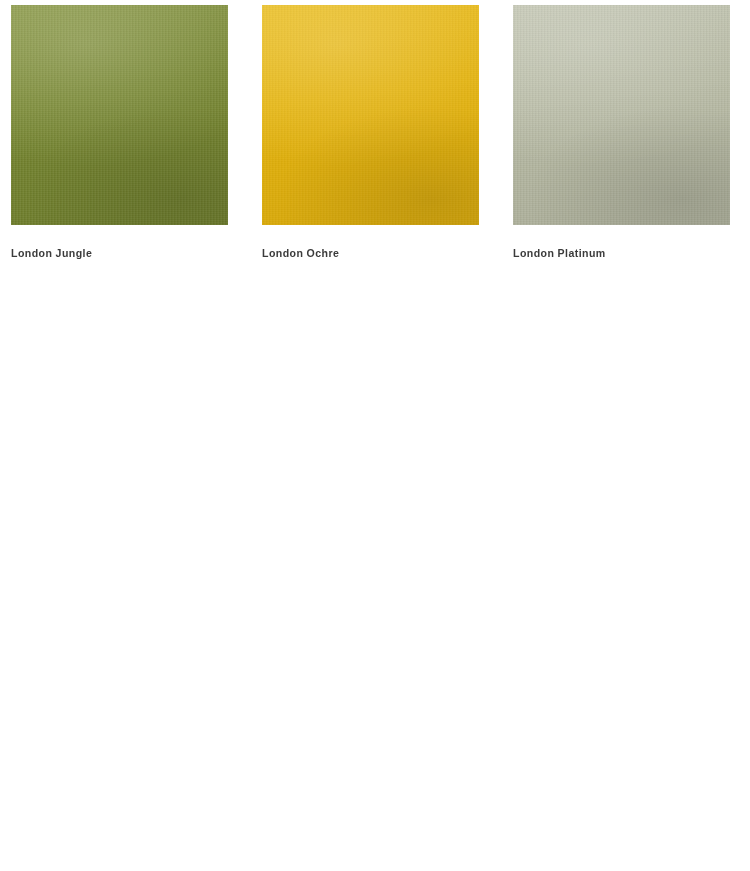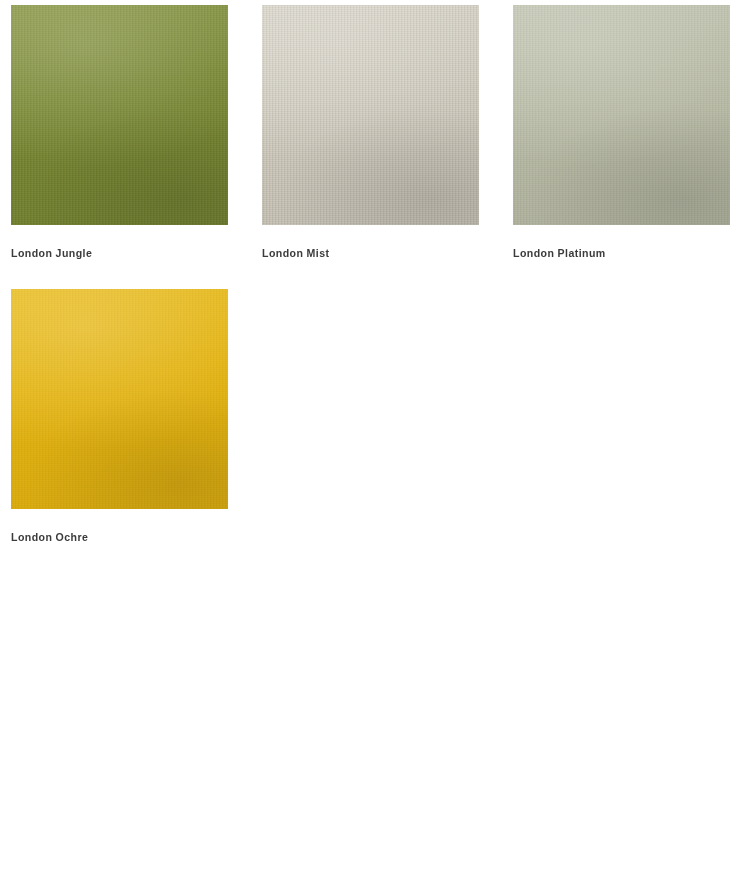--- a/index.html
+++ b/index.html
@@ -92,24 +92,20 @@
 </style>
 </head>
 <body>
 
 <div class="swatch-grid">
     <div class="swatch-card">
       <div class="swatch-tile tex-velvet" style="background-color: rgb(116, 132, 47); background-image: linear-gradient(160deg, rgb(134, 149, 64) 0%, rgb(116, 132, 47) 55%, rgb(116, 132, 47) 100%);"></div>
       <div class="swatch-label">London Jungle</div>
     </div>
     <div class="swatch-card">
-      <div class="swatch-tile tex-linen" style="background-color: rgb(205, 200, 186); background-image: linear-gradient(160deg, rgb(216, 212, 200) 0%, rgb(205, 200, 186) 55%, rgb(205, 200, 186) 100%);"></div>
-      <div class="swatch-label">London Mist</div>
+      <div class="swatch-tile tex-smooth" style="background-color: rgb(227, 178, 13); background-image: linear-gradient(160deg, rgb(234, 189, 28) 0%, rgb(227, 178, 13) 55%, rgb(227, 178, 13) 100%);"></div>
+      <div class="swatch-label">London Ochre</div>
     </div>
     <div class="swatch-card">
       <div class="swatch-tile tex-velvet" style="background-color: rgb(182, 185, 163); background-image: linear-gradient(160deg, rgb(193, 196, 176) 0%, rgb(182, 185, 163) 55%, rgb(182, 185, 163) 100%);"></div>
       <div class="swatch-label">London Platinum</div>
     </div>
-    <div class="swatch-card">
-      <div class="swatch-tile tex-smooth" style="background-color: rgb(227, 178, 13); background-image: linear-gradient(160deg, rgb(234, 189, 28) 0%, rgb(227, 178, 13) 55%, rgb(227, 178, 13) 100%);"></div>
-      <div class="swatch-label">London Ochre</div>
-    </div>
   </div>
 
 </body></html>

